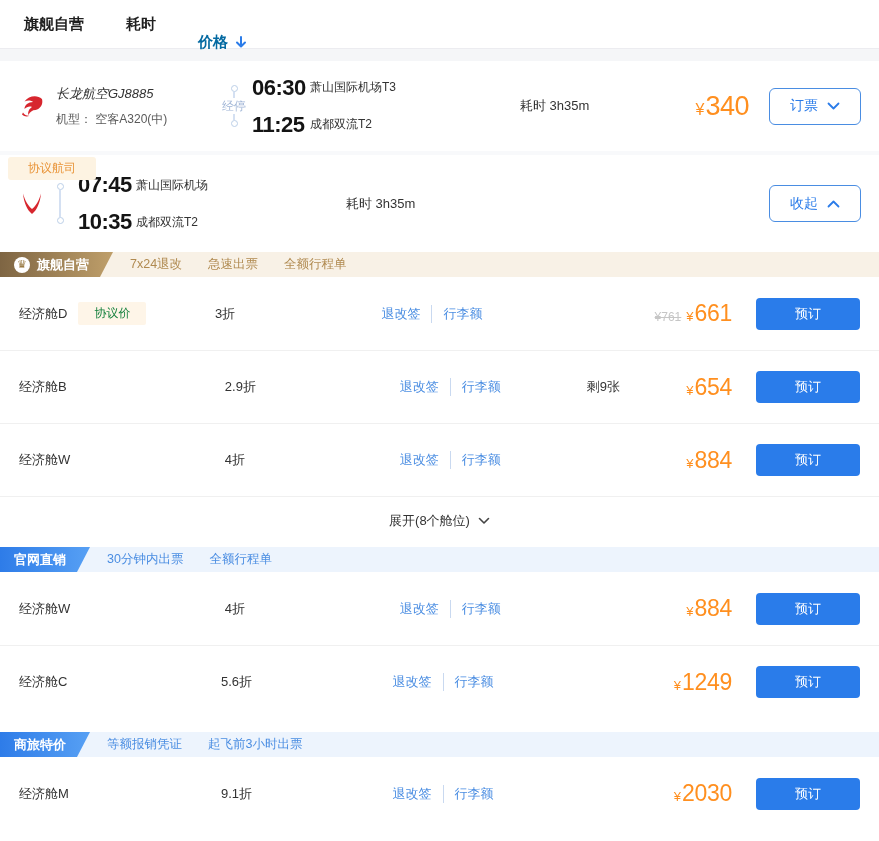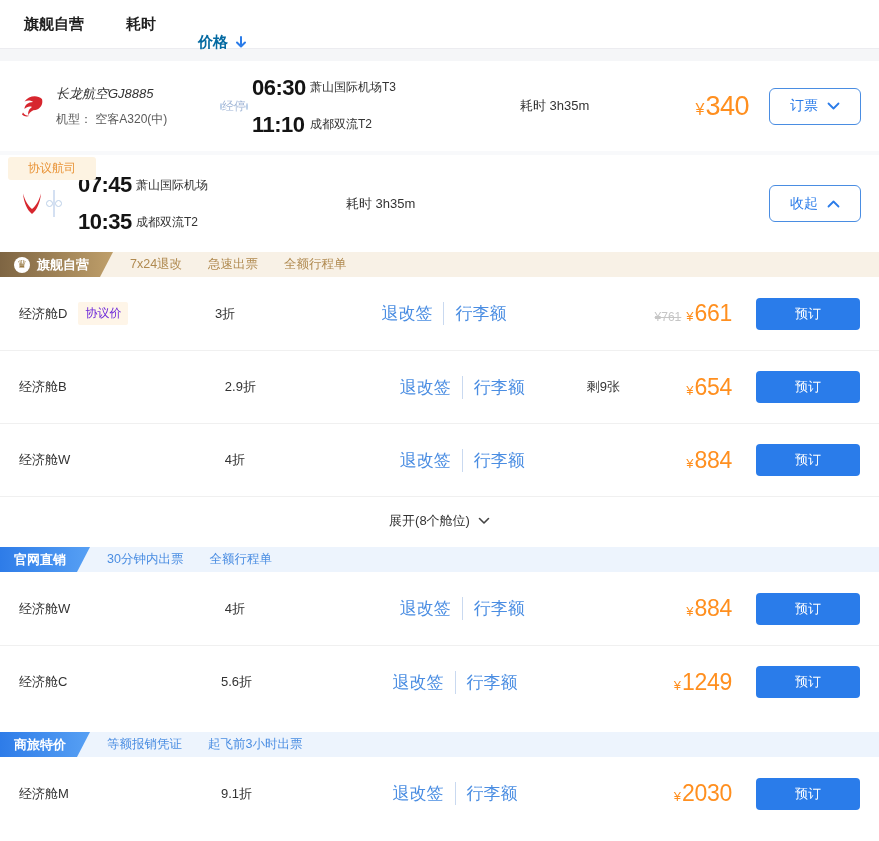--- a/index.html
+++ b/index.html
@@ -21,21 +21,21 @@
   .flight-card { position:relative; display:flex; align-items:center; padding:0 18px; background:#fff; }
   .flight-card.first { height:90px; }
   .card-divider { height:4px; background:#f8f9fb; }
   .flight-card.second { height:97px; }
 
   .logo { width:28px; height:28px; flex:none; display:flex; align-items:center; justify-content:center; }
   .airline-info { width:164px; margin-left:10px; }
   .airline-name { font-size:13px; color:#333;font-style:italic; }
   .aircraft { font-size:12px; color:#595959; margin-top:8px; }
 
-  .timeline { width:28px; flex:none; display:flex; flex-direction:row; align-items:center; }
+  .timeline { width:28px; flex:none; display:flex; flex-direction:column; align-items:center; }
   .tl-dot { width:7px; height:7px; border:1.5px solid #bccfe8; border-radius:50%; background:#fff; }
   .tl-line { width:2px; background:#d4e0f2; }
   .tl-line.short { height:6px; }
   .tl-line.long { height:27px; }
   .tl-stop { font-size:12px; color:#a0b5d6; line-height:1; margin:2px 0; white-space:nowrap; }
 
   .times { margin-left:4px; width:262px; display:flex; flex-direction:column; gap:11px; }
   .time-row { display:flex; align-items:center; }
   .time { font-size:22px; font-weight:700; color:#141414; width:58px; letter-spacing:-0.5px; }
   .airport { font-size:12px; color:#333; }
@@ -68,23 +68,23 @@
   .features { display:flex; gap:26px; margin-left:17px; }
   .features span { font-size:12.5px; }
   .strip.gold .features span { color:#b08a50; }
   .strip.blue .features span { color:#4a8de2; }
 
   
   .fare-row { height:73px; display:flex; align-items:center; padding:0 19px; background:#fff; }
   .fare-row.bordered { border-top:1px solid #f0f0f0; }
   .cabin-block { width:207px; display:flex; align-items:center; gap:11px; }
   .cabin { font-size:13px; color:#333; }
-  .cabin-tag { background:#fef5e8; color:#6d28d9; font-size:12px; padding:3px 7px; border-radius:2px; }
+  .cabin-tag { background:#fef5e8; color:#15803d; font-size:12px; padding:3px 16px; border-radius:2px; }
   .discount { width:176px; font-size:13px; color:#333; }
-  .links { width:176px; font-size:17px; color:#4a8de2; display:flex; align-items:center; }
+  .links { width:176px; font-size:13px; color:#4a8de2; display:flex; align-items:center; }
   .links .lnk { cursor:pointer; }
   .links .lnk + .lnk { border-left:1px solid #c9d9f0; padding-left:11px; margin-left:11px; }
   .stock { width:112px; padding-left:12px; font-size:13px; color:#333; }
   .fare-price-area { flex:1; display:flex; align-items:baseline; justify-content:flex-end; }
   .strike { font-size:12px; color:#c6c6c6; text-decoration:line-through; margin-right:5px; }
   .row-price { color:#ff8f1f; display:flex; align-items:baseline; }
   .row-price .cur { font-size:13px; margin-right:1px; }
   .row-price .num { font-size:23px; font-weight:500; letter-spacing:-0.3px; }
   .book-btn { width:104px; height:32px; margin-left:24px; align-self:center; background:#2a7cea; color:#fff;
     font-size:13px; border:none; border-radius:4px; display:flex; align-items:center; justify-content:center;
@@ -131,21 +131,21 @@
     <span class="tl-stop">经停</span>
     <span class="tl-line short"></span>
     <span class="tl-dot"></span>
   </div>
   <div class="times">
     <div class="time-row">
       <span class="time">06:30</span>
       <span class="airport">萧山国际机场T3</span>
     </div>
     <div class="time-row">
-      <span class="time">11:10</span>
+      <span class="time">11:25</span>
       <span class="airport">成都双流T2</span>
     </div>
   </div>
   <div class="duration">耗时 3h35m</div>
   <div class="price-area">
     <div class="big-price">
       <span class="cur">¥</span>
       <span class="num">340</span>
     </div>
     <div class="outline-btn">

